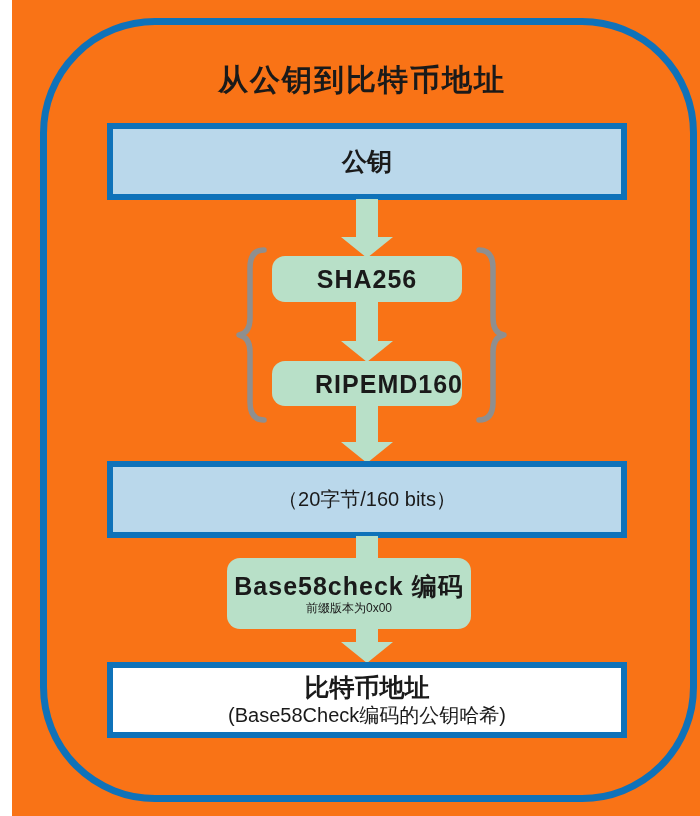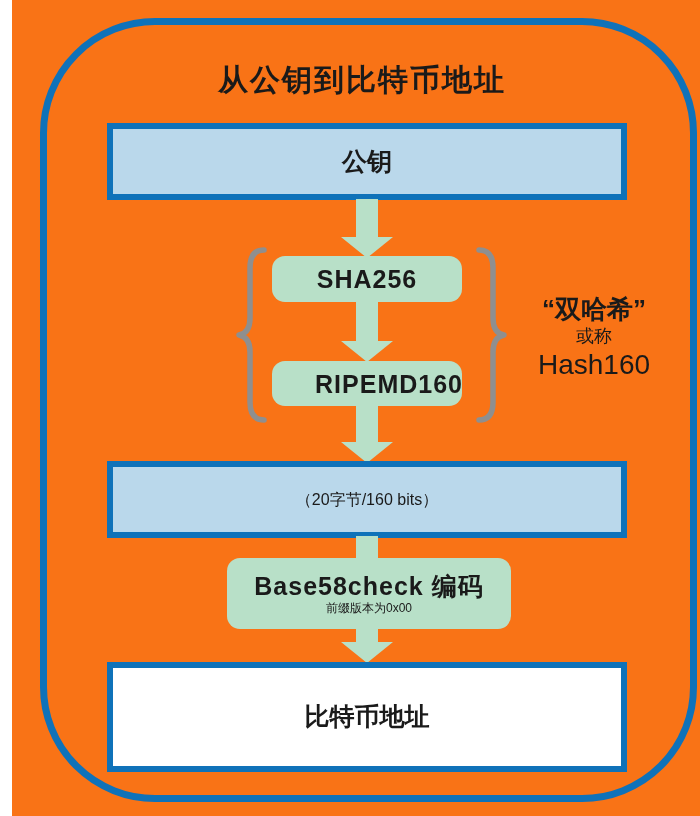--- a/index.html
+++ b/index.html
@@ -43,48 +43,48 @@
     border: 6px solid var(--outline-blue, #0f72b9);
     background: var(--box-blue-fill, #bad8eb);
     display: flex;
     flex-direction: column;
     align-items: center;
     justify-content: center;
   }
   .rect-node.white { background: #ffffff; }
   .node-pubkey { top: 123px; height: 77px; }
   .node-pubkey-hash { top: 461px; height: 77px; }
-  .node-address { top: 662px; height: 110px; }
+  .node-address { top: 662px; height: 76px; }
   .node-main-label {
     font-size: 25px;
     font-weight: bold;
     line-height: 1.25;
     color: var(--text, #1a1a1a);
   }
   .node-sub-label {
-    font-size: 16px;
+    font-size: 20px;
     font-weight: normal;
     line-height: 1.25;
     color: var(--text, #1a1a1a);
   }
   .node-address .node-sub-label { font-size: 20px; }
   
   .mint-node {
     position: absolute;
     background: var(--mint-fill, #b8e0c8);
     border-radius: 13px;
     display: flex;
     flex-direction: column;
     align-items: center;
     justify-content: center;
     text-align: center;
   }
   .node-sha256   { left: 260px; top: 256px; width: 190px; height: 46px; }
   .node-ripemd   { left: 260px; top: 361px; width: 190px; height: 45px; padding-left: 44px; }
-  .node-base58   { left: 215px; top: 558px; width: 284px; height: 71px; }
+  .node-base58   { left: 215px; top: 558px; width: 244px; height: 71px; }
   .mint-main-label {
     font-size: 25px;
     font-weight: 600;
     letter-spacing: 1px;
     line-height: 1.2;
     color: var(--text, #1a1a1a);
   }
   .mint-sub-label {
     font-size: 12px;
     font-weight: normal;
@@ -192,39 +192,35 @@
       <path d="M33,4 Q19,4 19,22 L19,72 Q19,87 8,89 Q19,91 19,106 L19,156 Q19,174 33,174"></path>
     </svg>
   </div>
 
   <div class="brace brace-right">
     <svg viewBox="0 0 38 178" preserveAspectRatio="none">
       <path d="M5,4 Q19,4 19,22 L19,72 Q19,87 30,89 Q19,91 19,106 L19,156 Q19,174 5,174"></path>
     </svg>
   </div>
 
-  <div class="brace-note">
-    <div class="line1">“双哈希”</div>
-    <div class="line2">或称</div>
-    <div class="line3">Hash160</div>
-  </div>
 
   <div class="rect-node node-pubkey-hash">
     <div class="node-sub-label">（20字节/160 bits）</div>
   </div>
 
   <div class="shaft-only"></div>
 
   <div class="mint-node node-base58">
     <div class="mint-main-label">Base58check 编码</div>
     <div class="mint-sub-label">前缀版本为0x00</div>
   </div>
 
   <div class="arrow arrow-5">
     <div class="shaft"></div>
     <div class="head"></div>
   </div>
 
   <div class="rect-node white node-address">
     <div class="node-main-label">比特币地址</div>
+    <div class="node-sub-label">(Base58Check编码的公钥哈希)</div>
   </div>
 
 </div>
 
 </body></html>

